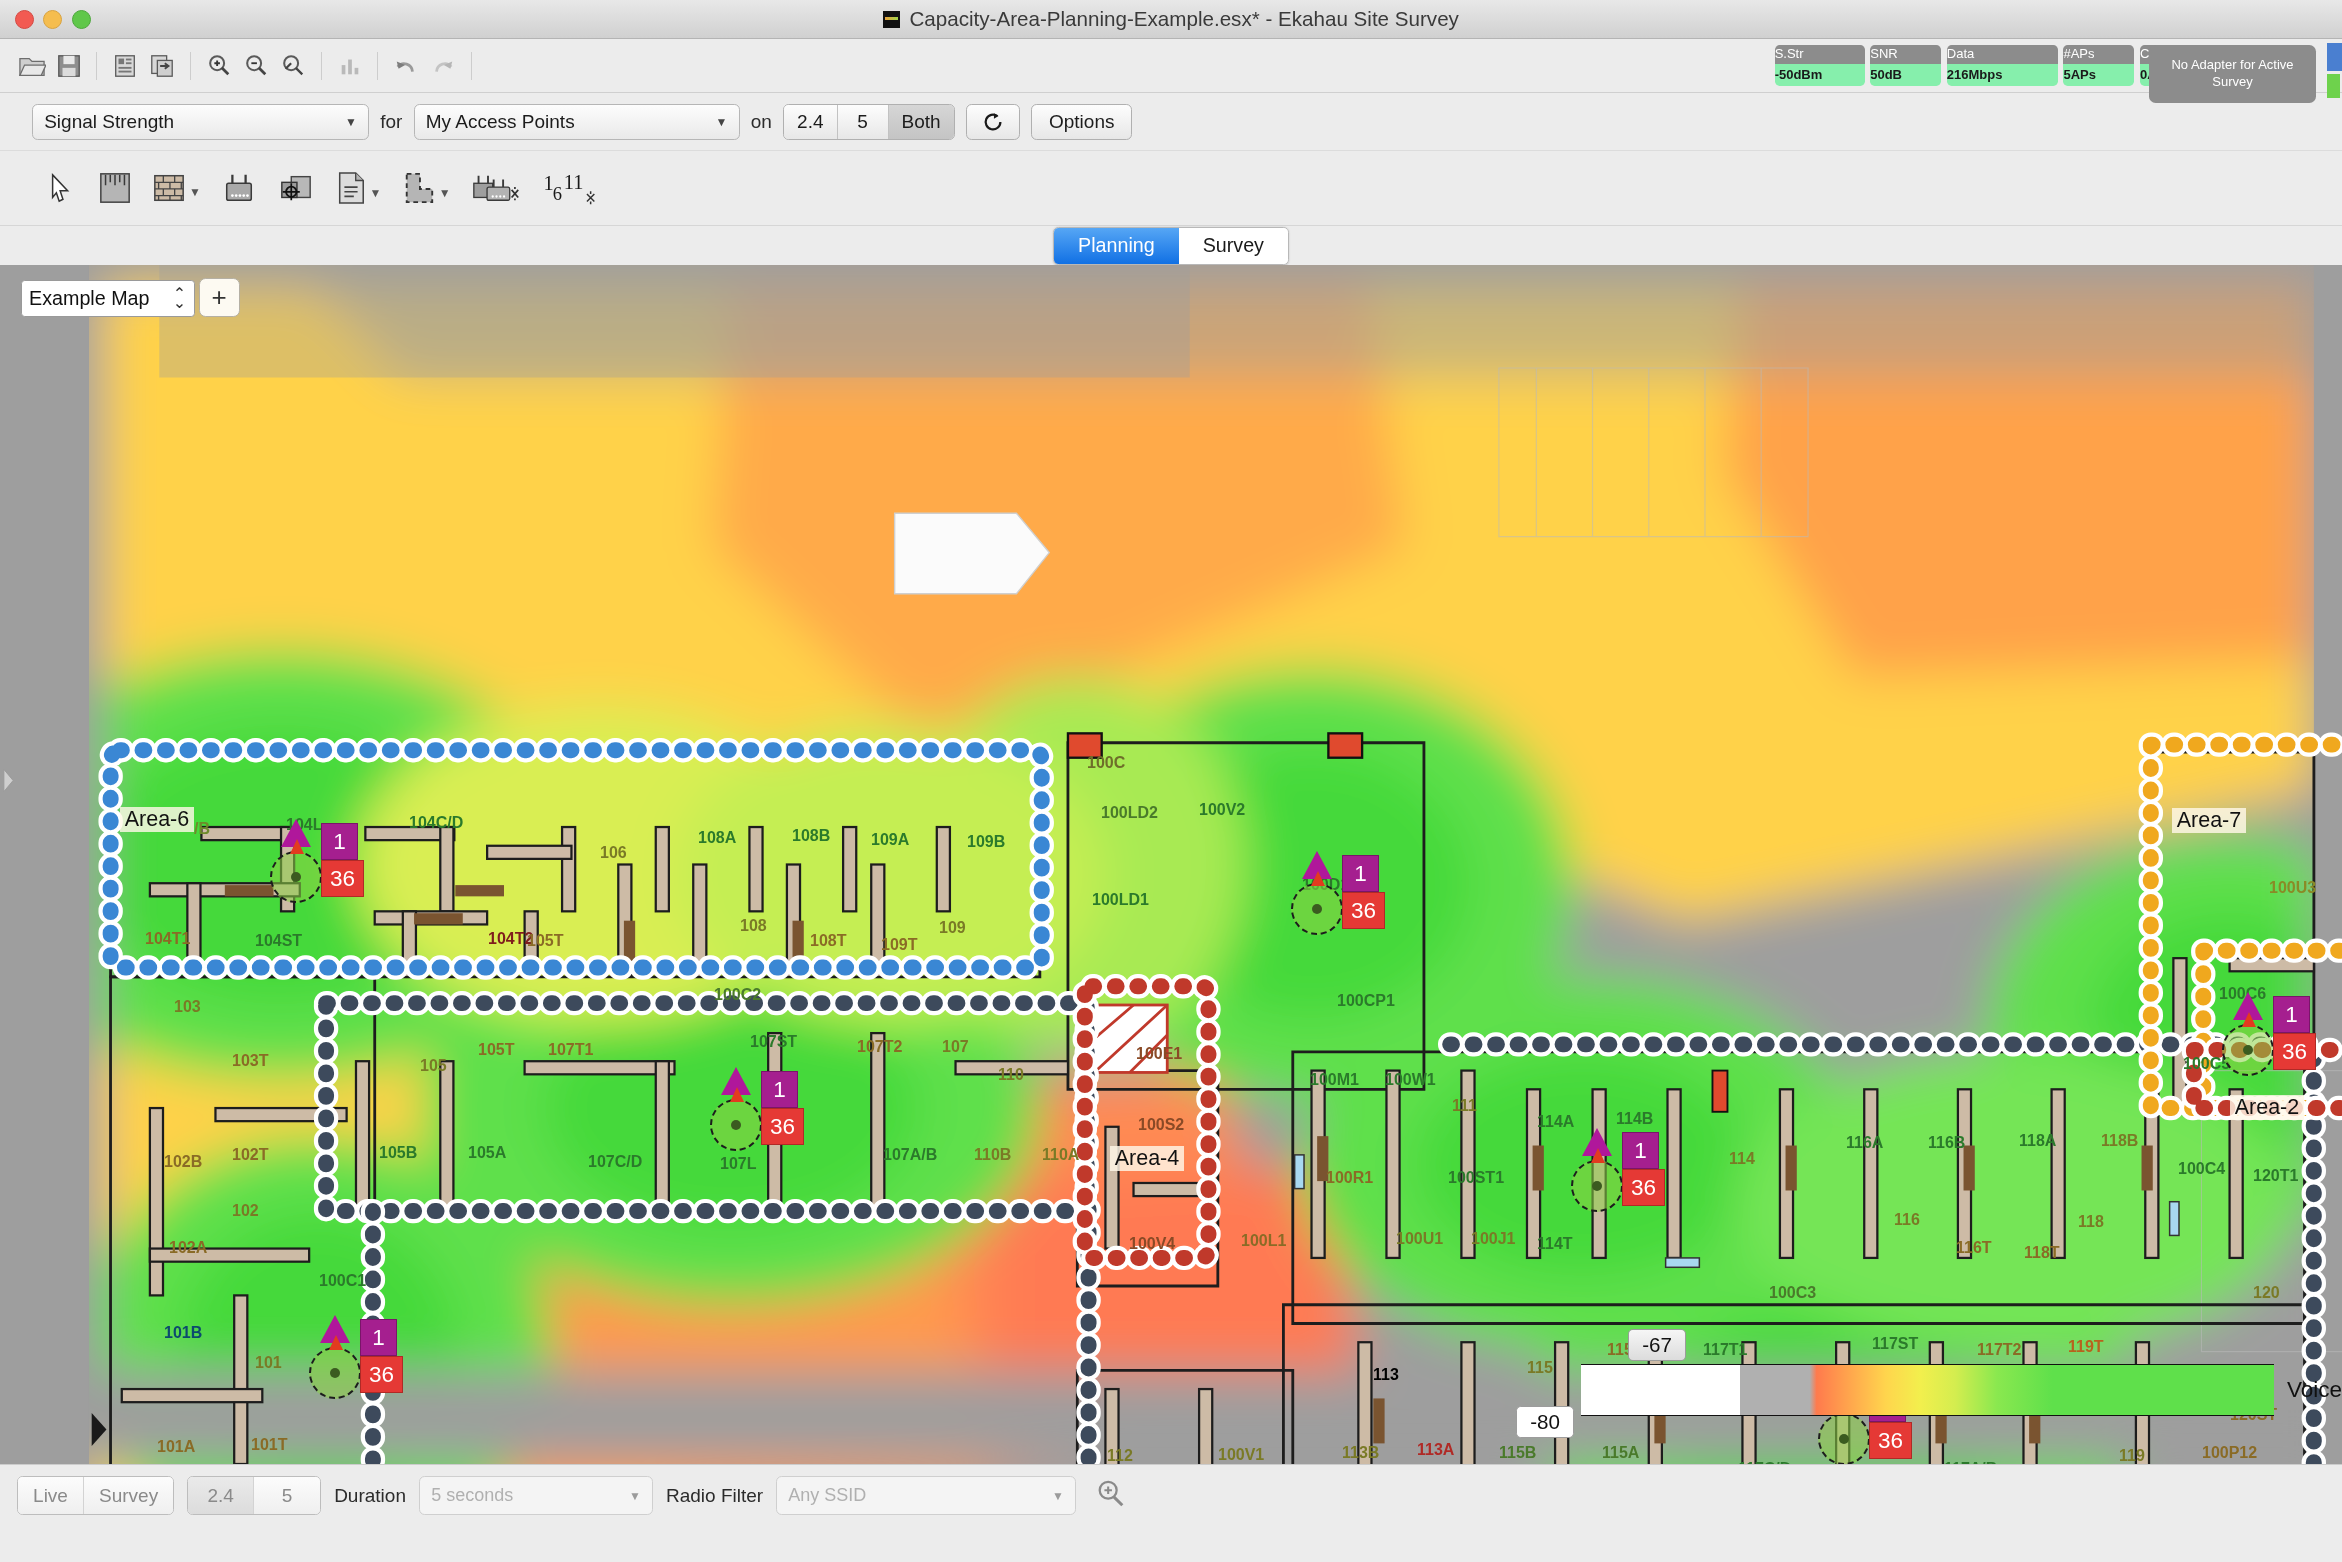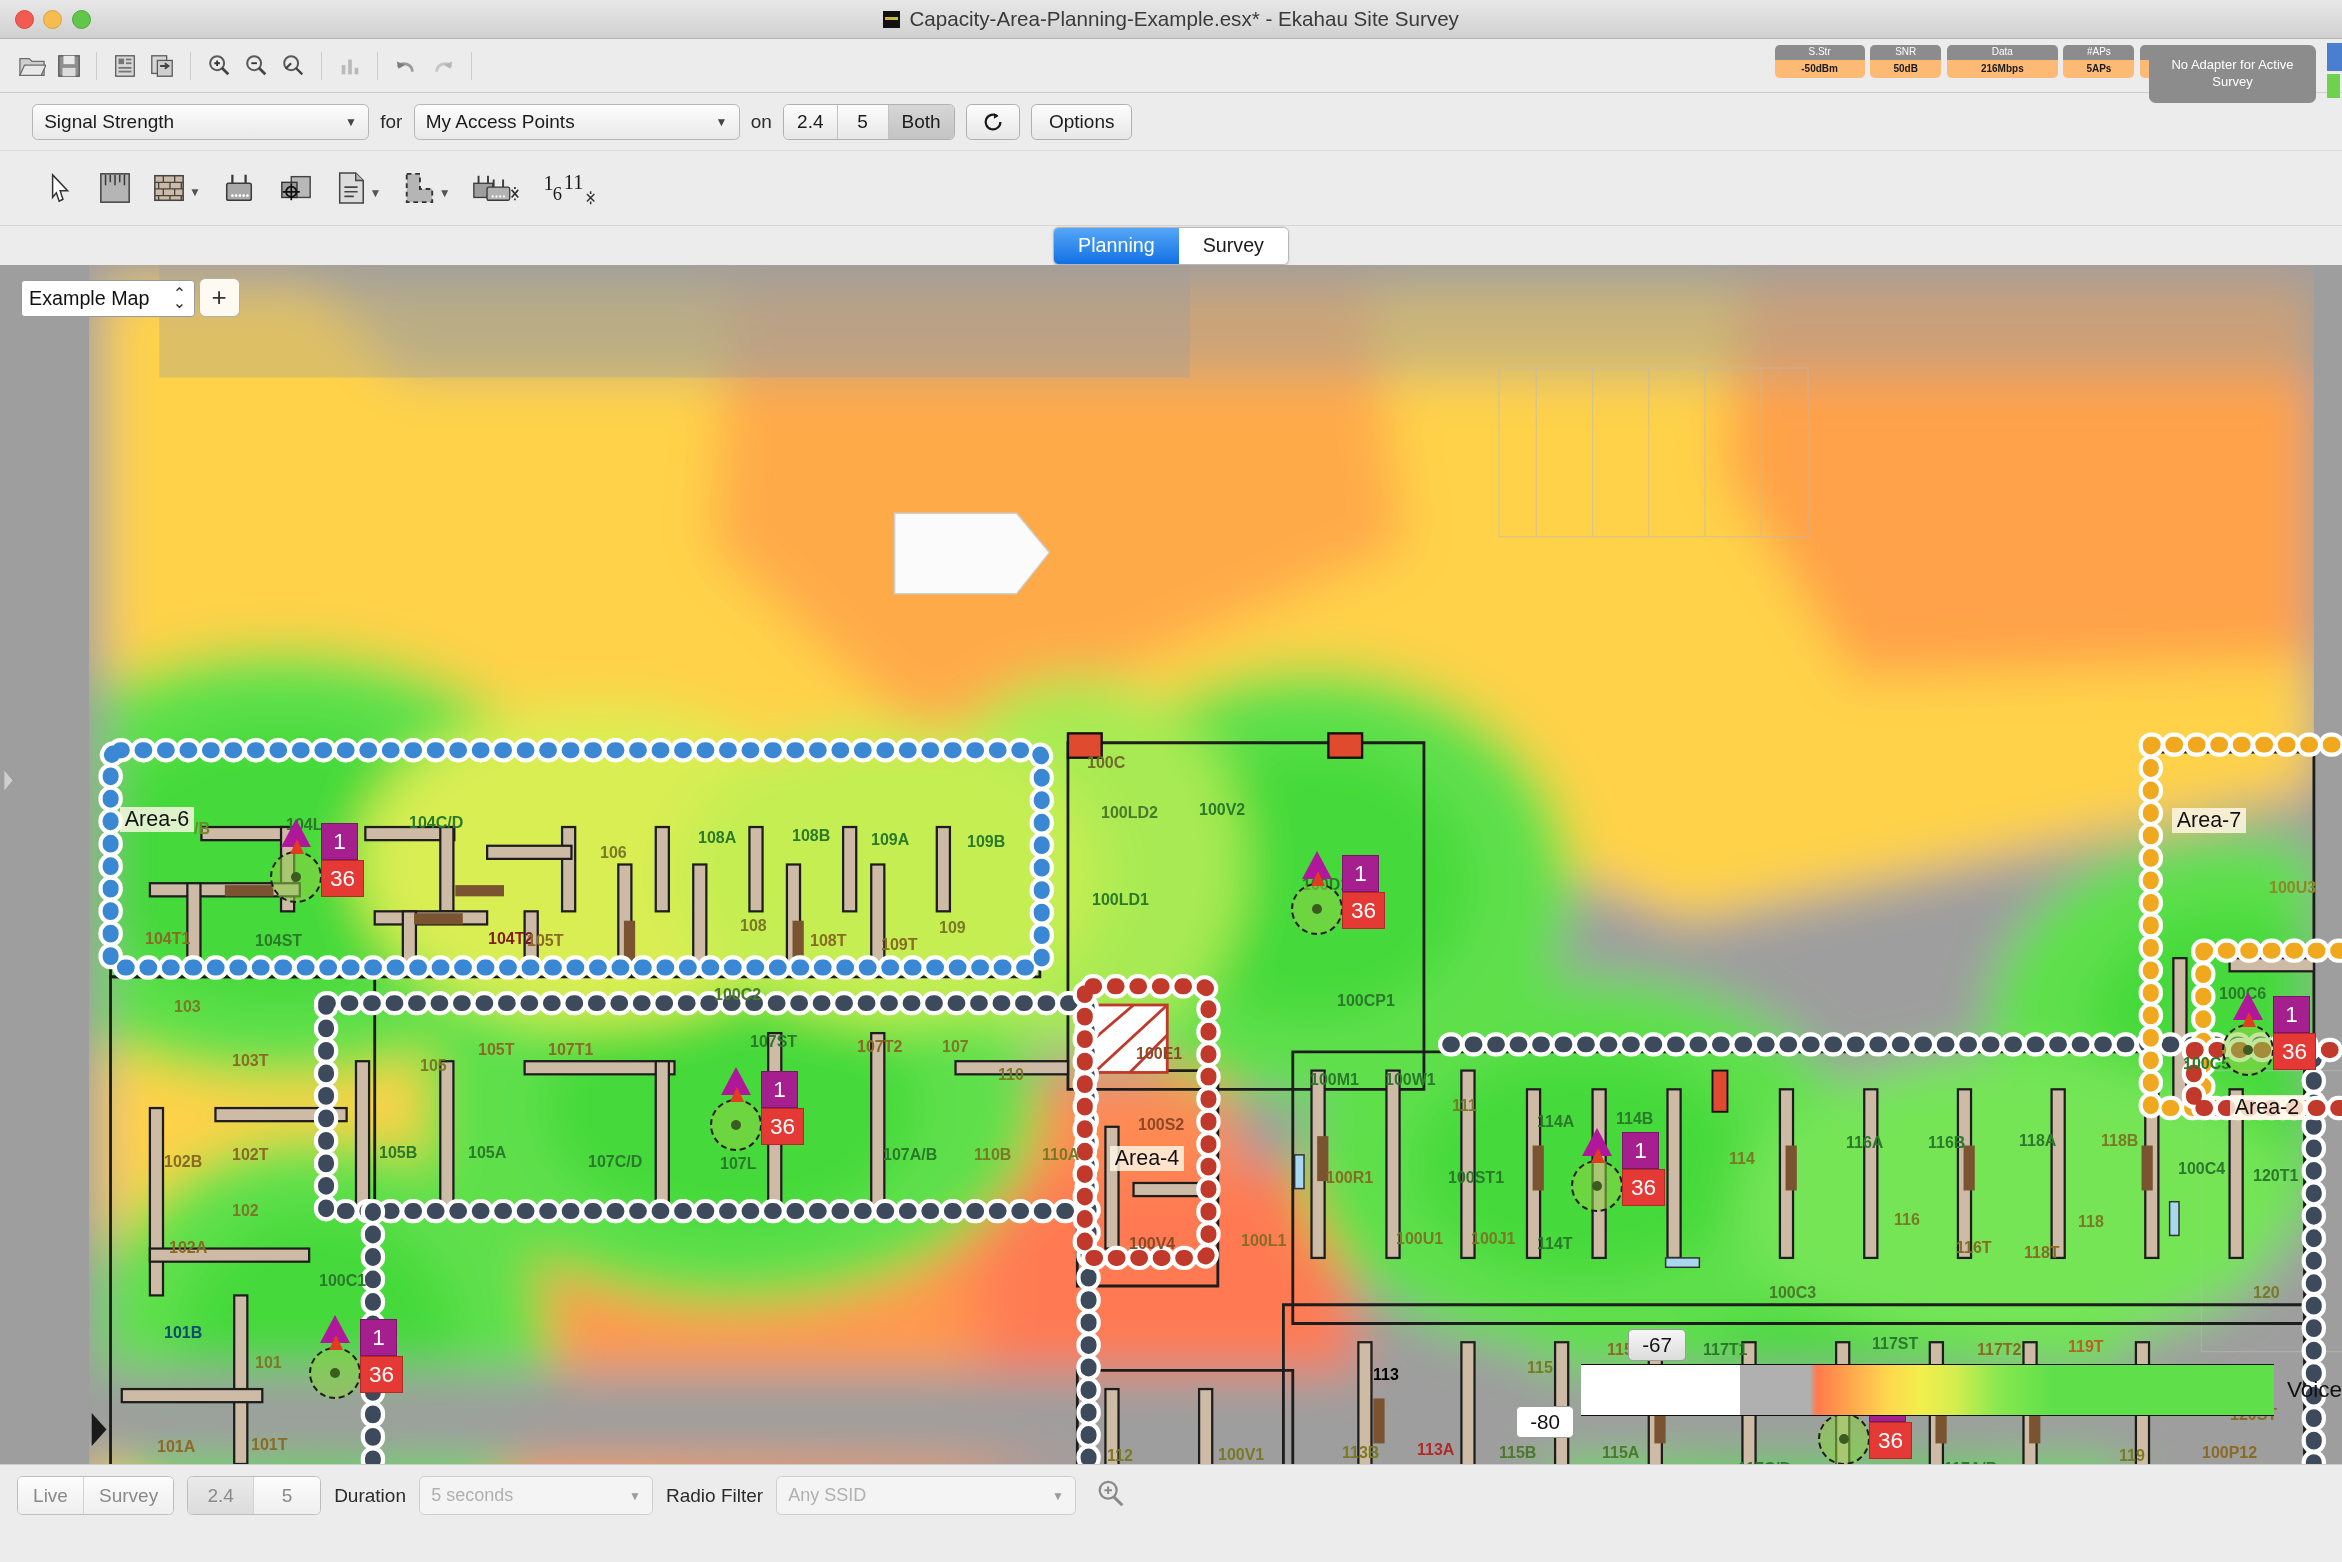--- a/index.html
+++ b/index.html
@@ -34,23 +34,23 @@
   .toolbar1 {
     height: 54px; background: #ececec; border-bottom: 0.9px solid #cfcfcf;
     display: flex; align-items: center; padding: 0 13px; position: relative;
   }
   .tbtn { width: 37px; height: 37px; display: flex; align-items: center; justify-content: center;
     cursor: pointer; }
   .sep { width: 0.9px; height: 28px; background: #cdcdcd; margin: 0 9.4px; }
 
   
   .chips { position: absolute; right: 131px; top: 5.6px; display: flex; gap: 5.6px; }
-  .chip { width: 90px; border-radius: 4.7px; overflow: hidden; font-size: 10px; text-align: center; }
+  .chip { width: 90px; border-radius: 4.7px; overflow: hidden; font-size: 13px; text-align: left; }
   .chip .hd { background: #8c8c8c; color: #fff; padding: 1.9px 0 2.8px; }
-  .chip .vl { background: #fdba74; color: #1a1a1a; padding: 2.8px 0 3.7px; font-weight: bold; }
+  .chip .vl { background: #86efac; color: #1a1a1a; padding: 2.8px 0 3.7px; font-weight: bold; }
   .chip.w1 { width: 111px; }
   .chip.w2 { width: 71px; }
   .noadapter {
     position: absolute; right: 26px; top: 5.6px; width: 167px; height: 58px;
     background: #8c8c8c; color: #fff; border-radius: 6.6px; font-size: 13px;
     display: flex; align-items: center; justify-content: center; text-align: center;
     padding: 0 7.5px; line-height: 1.25;
   }
   .rightedge { position: absolute; right: 0; top: 3.7px; width: 15px; }
   .rightedge .b { width: 15px; height: 28px; background: #4a7fd0; }

